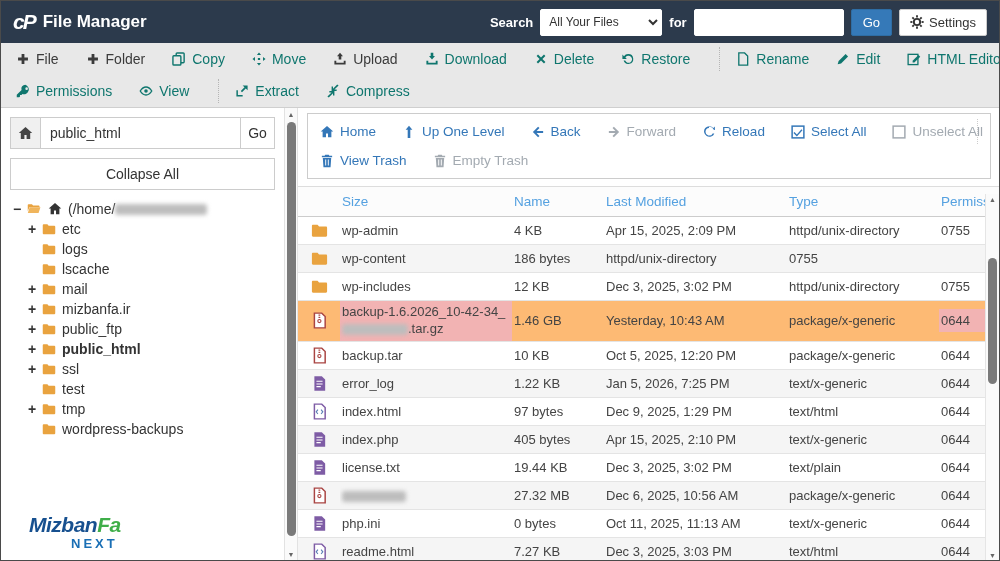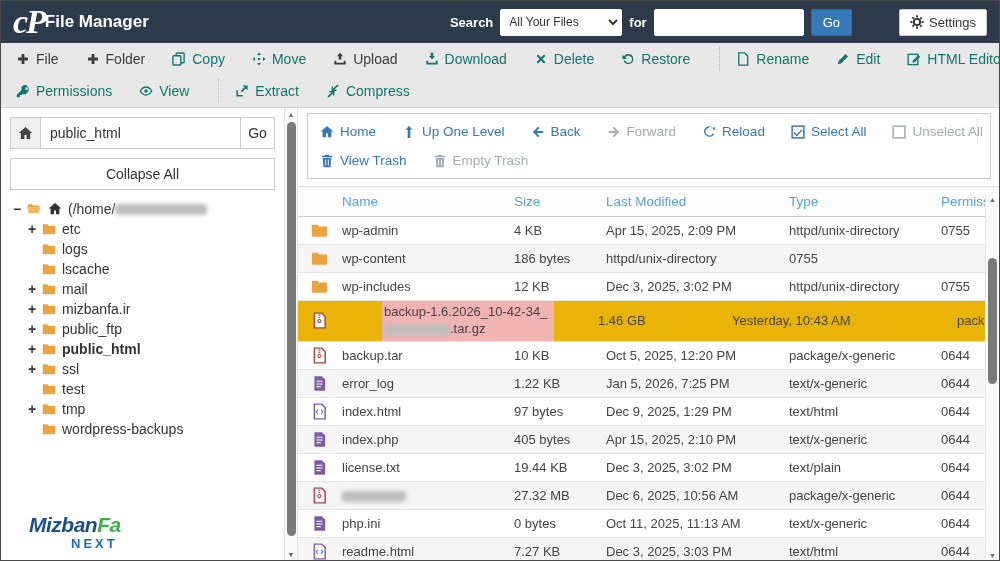--- a/index.html
+++ b/index.html
@@ -1,28 +1,28 @@
 <!DOCTYPE html>
 <html><head>
 <meta charset="utf-8">
 <style>
   * { box-sizing: border-box; margin: 0; padding: 0; }
   html,body { width:1000px; height:561px; font-family:"Liberation Sans", sans-serif; background:#fff; }
   .window { position:relative; width:1000px; height:561px; border:1px solid #4a4a4a; overflow:hidden; background:#fff; }
 
   
   .topbar { height:42px; background:#2c3a4c; display:flex; align-items:center; padding:0 12px; color:#fff; }
-  .cp-logo { font-size:34px; font-weight:bold; font-style:italic; letter-spacing:-2px; margin-right:0; font-family:Liberation Serif, serif; }
+  .cp-logo { font-size:21px; font-weight:bold; font-style:italic; letter-spacing:-2px; margin-right:8px; font-family:Liberation Sans, sans-serif; }
   .app-title { font-size:17px; font-weight:600; }
   .search-area { margin-left:auto; display:flex; align-items:center; gap:7px; font-size:13px; }
   .search-label, .for-label { font-weight:600; }
   .scope-select { height:27px; width:122px; font-size:12px; border:1px solid #fff; border-radius:2px; color:#333; background:#fff; padding:0 4px; font-family:"Liberation Sans", sans-serif; }
   .search-input { height:27px; width:150px; border:1px solid #fff; border-radius:2px; padding:0 6px; font-size:13px; }
   .go-btn { height:27px; padding:0 11px; background:#3579b8; border:1px solid #2e6da4; color:#fff; font-size:13px; border-radius:2px; cursor:pointer; }
-  .settings-btn { height:27px; padding:0 10px; background:#fff; border:1px solid #ccc; color:#333; font-size:13px; border-radius:2px; display:flex; align-items:center; gap:5px; cursor:pointer;margin-left:40px; }
+  .settings-btn { height:27px; padding:0 10px; background:#fff; border:1px solid #ccc; color:#333; font-size:13px; border-radius:2px; display:flex; align-items:center; gap:5px; cursor:pointer; }
 
   
   .toolbar { background:#e8e8e8; border-bottom:1px solid #cfcfcf; }
   .tb-row { height:32px; display:flex; align-items:center; padding:0 15px; }
   .tb-item { display:flex; align-items:center; gap:6px; font-size:14px; margin-right:27px; cursor:pointer; white-space:nowrap; }
   .tb-item.enabled { color:#3b3b3b; }
   .tb-item.disabled { color:#0f766e; cursor:default; }
   .tb-divider { border-left:1px dotted #b5b5b5; height:24px; margin:0 16px 0 2px; }
   .icon { display:inline-flex; align-items:center; }
   .icon svg { width:14px; height:14px; fill:currentColor; }
@@ -69,21 +69,21 @@
 
   .table-area { margin-top:7px; position:relative; }
   .tgrid { display:grid; grid-template-columns:42px 172px 92px 183px 152px 70px; }
   .thead { border-top:1px solid #ddd; border-bottom:1px solid #ccc; background:#fcfcfc; color:#55a1e0; font-size:13.5px; }
   .thead .hcell { padding:7px 2px; white-space:nowrap; overflow:hidden; cursor:pointer; }
   .trow { border-bottom:1px solid #e4e4e4; font-size:13px; color:#444; align-items:center; min-height:28px; cursor:pointer; }
   .trow.stripe { background:#f5f5f5; }
   .trow .cell { padding:4px 2px; white-space:nowrap; overflow:hidden; }
   .trow .icon-cell { display:flex; justify-content:center; }
   .trow .icon-cell svg { width:17px; height:17px; }
-  .trow.selected { background:#eab308;gap:42px; }
+  .trow.selected { background:#fdba74; }
   .trow.selected .name-cell, .trow.selected .perm-cell { background:#f2b3b3; }
   .trow.selected .name-cell { white-space:normal; line-height:1.3; padding:3px 4px 3px 2px; }
 
   
   .v-scroll-right { position:absolute; right:0; top:86px; bottom:0; width:14px; background:#fafafa; border-left:1px solid #e5e5e5; }
   .v-scroll-right .up { top:1px; } .v-scroll-right .down { bottom:1px; }
   .right-thumb { position:absolute; left:2px; width:9px; top:64px; height:126px; background:#7a7a7a; border-radius:5px; }
 </style>
 </head>
 <body>
@@ -476,22 +476,22 @@
                 </svg>
               </span>
               <span>Empty Trash</span>
             </span>
           </div>
       </div>
 
       <div class="table-area">
         <div class="tgrid thead" id="thead">
             <div class="hcell"></div>
+            <div class="hcell">Size</div>
             <div class="hcell">Name</div>
-            <div class="hcell">Size</div>
             <div class="hcell">Last Modified</div>
             <div class="hcell">Type</div>
             <div class="hcell">Permissions</div>
           </div>
         <div id="tbody">
             <div class="tgrid trow">
               <div class="cell icon-cell">
                 <svg viewBox="0 0 15 15">
                   <path d="M0.8 3.4c0-.6.4-1 1-1h4l1.3 1.6h6.1c.6 0 1 .4 1 1v7c0 .6-.4 1-1 1H1.8c-.6 0-1-.4-1-1z" fill="#e9a33f"></path>
                 </svg>

